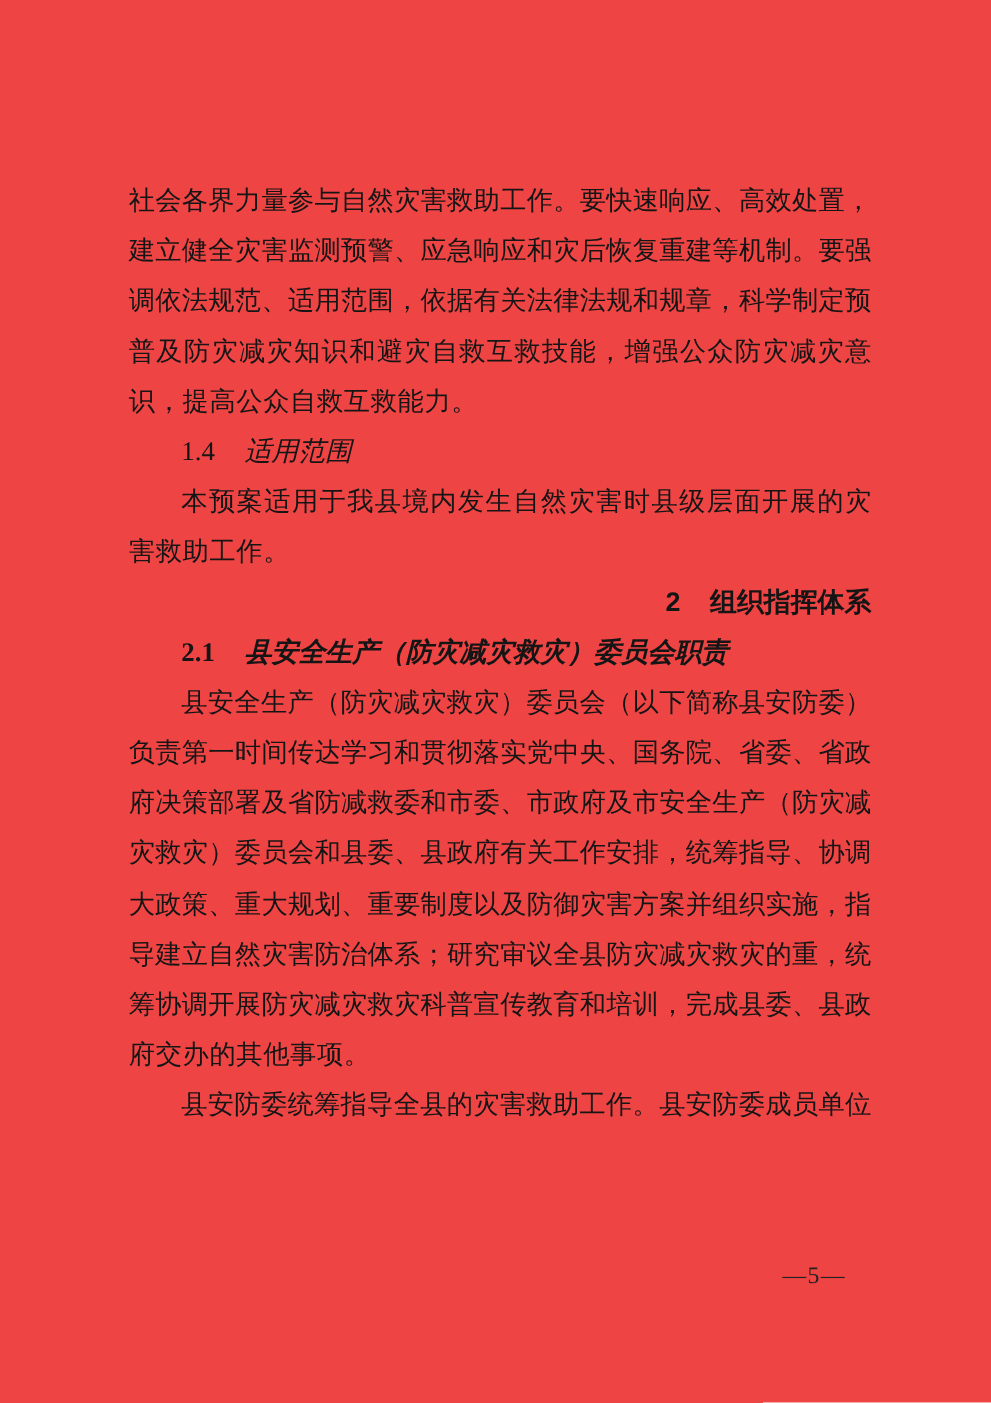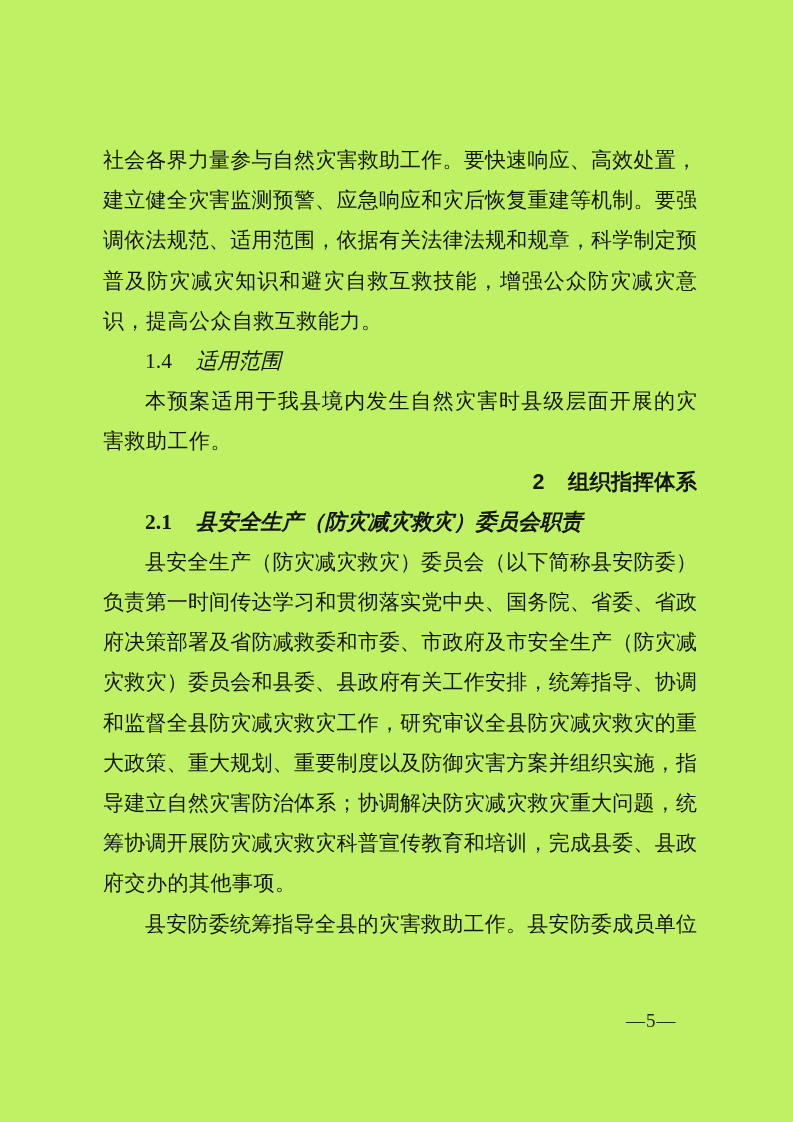--- a/index.html
+++ b/index.html
@@ -4,21 +4,21 @@
 <style>
   html, body {
     margin: 0;
     padding: 0;
     background: #ffffff;
   }
   .page {
     position: relative;
     width: 793px;
     height: 1122px;
-    background: #bef264;
+    background: #ef4444;
     overflow: hidden;
     font-family: "Liberation Serif", "DejaVu Serif", serif;
     color: #151515;
   }
   .content {
     position: absolute;
     left: 103px;
     top: 140px;
     width: 594px;
   }
@@ -101,23 +101,22 @@
     </div>
 
     <div class="heading h-kai-bold">
       <span class="h-num">2.1</span><span>县安全生产（防灾减灾救灾）委员会职责</span>
     </div>
 
     <div class="line justify indent">县安全生产（防灾减灾救灾）委员会（以下简称县安防委）</div>
     <div class="line justify">负责第一时间传达学习和贯彻落实党中央、国务院、省委、省政</div>
     <div class="line justify">府决策部署及省防减救委和市委、市政府及市安全生产（防灾减</div>
     <div class="line justify">灾救灾）委员会和县委、县政府有关工作安排，统筹指导、协调</div>
-    <div class="line justify">和监督全县防灾减灾救灾工作，研究审议全县防灾减灾救灾的重</div>
     <div class="line justify">大政策、重大规划、重要制度以及防御灾害方案并组织实施，指</div>
-    <div class="line justify">导建立自然灾害防治体系；协调解决防灾减灾救灾重大问题，统</div>
+    <div class="line justify">导建立自然灾害防治体系；研究审议全县防灾减灾救灾的重，统</div>
     <div class="line justify">筹协调开展防灾减灾救灾科普宣传教育和培训，完成县委、县政</div>
     <div class="line">府交办的其他事项。</div>
 
     <div class="line justify indent">县安防委统筹指导全县的灾害救助工作。县安防委成员单位</div>
 
   </div>
 
   <div class="footer-pagenum">—5—</div>
 </div>
 

